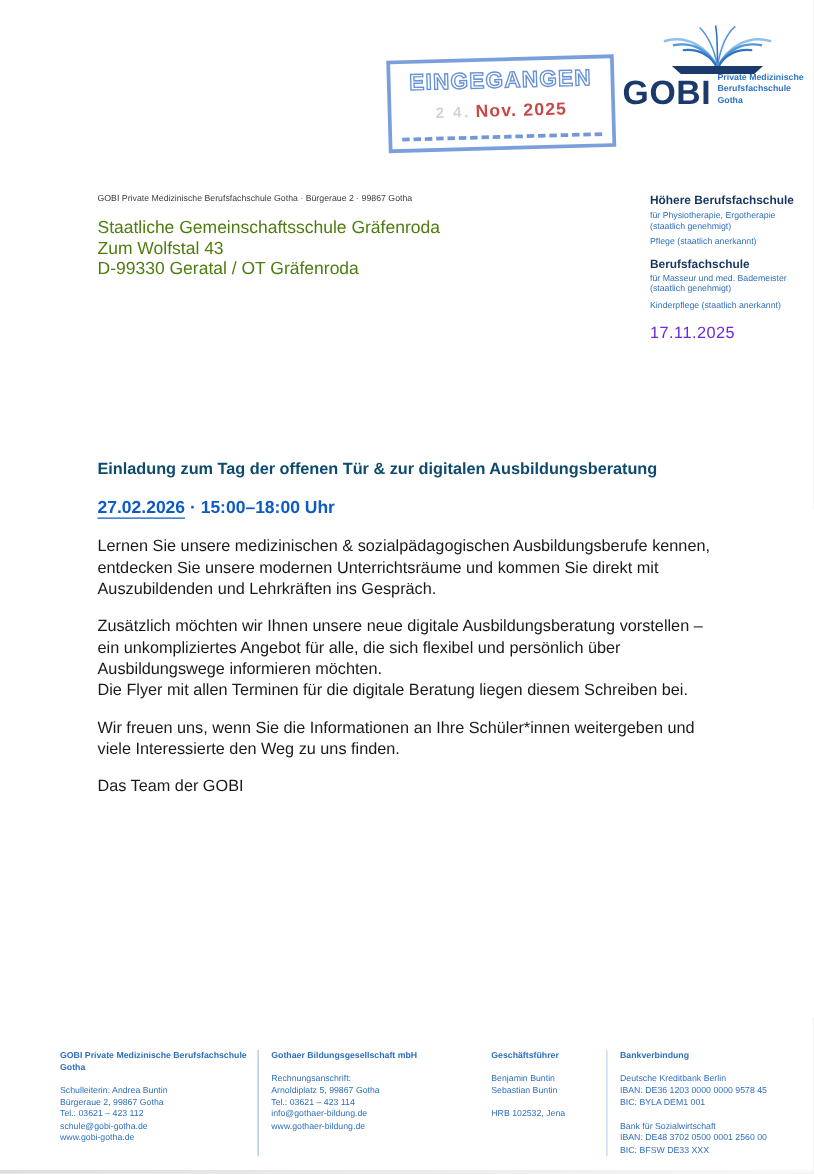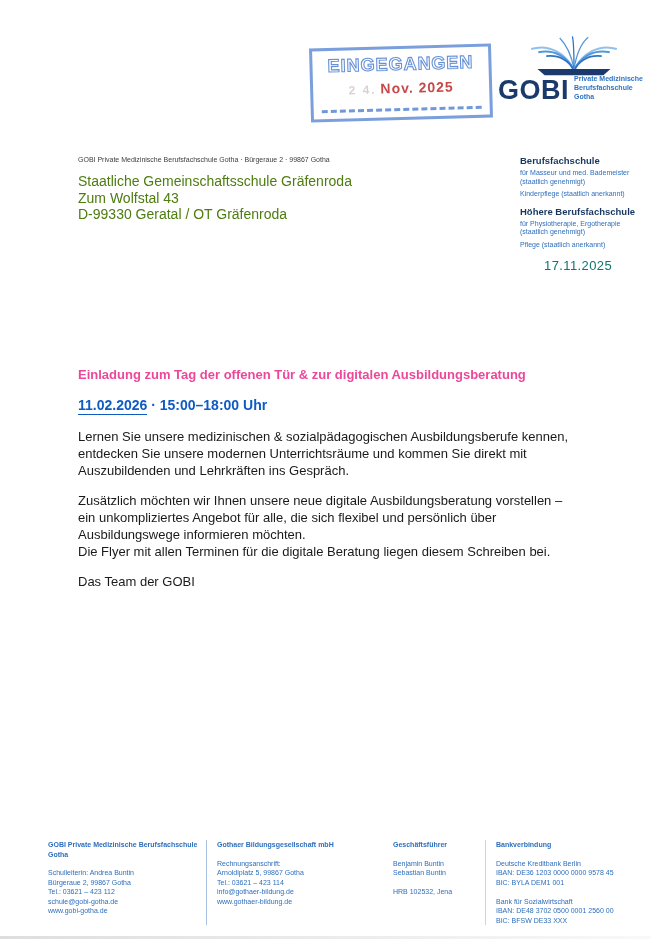--- a/index.html
+++ b/index.html
@@ -26,21 +26,21 @@
     -webkit-text-stroke:1.1px rgba(77,127,208,0.85);
   }
   .stamp-dateline{margin-top:5px;font-size:14px;font-weight:bold;}
   .stamp-day{color:rgba(150,120,120,0.35);letter-spacing:2px;font-size:12px;}
   .stamp-date{color:rgba(194,52,52,0.9);letter-spacing:1px;}
   .stamp-dash{
     position:absolute;left:8px;right:8px;bottom:6px;height:0;
     border-top:3px dashed rgba(77,127,208,0.8);
   }
   
-  .logo{position:absolute;left:498px;top:34px;width:148px;}
+  .logo{position:absolute;left:498px;top:18px;width:148px;}
   .logo-book{display:block;margin-left:28px;}
   .logo-row{display:flex;align-items:flex-end;margin-top:-6px;}
   .logo-word{
     font-size:27px;font-weight:bold;color:#1b3a6b;letter-spacing:0.5px;line-height:24px;
   }
   .logo-sub{
     margin-left:5px;margin-bottom:1px;
     font-size:7px;font-weight:bold;color:#2e74c4;line-height:9px;
     white-space:pre-line;
   }
@@ -48,27 +48,27 @@
   .sender-line{position:absolute;left:78px;top:156px;font-size:7px;color:#3d3d3d;}
   .recipient{
     position:absolute;left:78px;top:173px;
     font-size:14px;color:#4d7c0f;line-height:16.5px;white-space:pre-line;
   }
   
   .sidebar{position:absolute;left:520px;top:155px;width:126px;}
   .sb-group{margin-bottom:7px;}
   .sb-title{font-size:9.5px;font-weight:bold;color:#16365f;margin-bottom:3px;}
   .sb-item{font-size:7px;color:#2e6fbd;line-height:8.5px;margin-bottom:4px;white-space:pre-line;}
-  .letter-date{margin-top:9px;font-size:13px;color:#0f766e;letter-spacing:0.4px;margin-left:24px;}
+  .letter-date{margin-top:9px;font-size:13px;color:#6d28d9;letter-spacing:0.4px;}
   
   .body{
     position:absolute;left:78px;top:366px;width:525px;
     font-size:13px;color:#1a1a1a;line-height:17px;
   }
-  .subject{font-weight:bold;color:#ec4899;margin-bottom:14px;}
+  .subject{font-weight:bold;color:#0c4a6e;margin-bottom:14px;}
   .para{white-space:pre-line;margin-bottom:13px;}
   .salutation{margin-bottom:13px;}
   .para-invite{margin-bottom:17px;}
   .event-line{font-size:14px;font-weight:bold;color:#0f5bc4;margin-bottom:14px;}
   .event-date{border-bottom:1.5px solid #0f5bc4;padding-bottom:1px;}
   .closing{margin-bottom:16px;}
   
   .footer{
     position:absolute;left:48px;top:840px;right:8px;
     display:flex;color:#2e6fbd;
@@ -121,47 +121,49 @@
   </div>
 
   <div class="sender-line">GOBI Private Medizinische Berufsfachschule Gotha · Bürgeraue 2 · 99867 Gotha</div>
 
   <div class="recipient">Staatliche Gemeinschaftsschule Gräfenroda
 Zum Wolfstal 43
 D-99330 Geratal / OT Gräfenroda</div>
 
   <div class="sidebar">
     <div class="sb-group">
+      <div class="sb-title">Höhere Berufsfachschule</div>
+      <div class="sb-item">für Physiotherapie, Ergotherapie
+(staatlich genehmigt)</div>
+      <div class="sb-item">Pflege (staatlich anerkannt)</div>
+    </div>
+    <div class="sb-group">
       <div class="sb-title">Berufsfachschule</div>
       <div class="sb-item">für Masseur und med. Bademeister
 (staatlich genehmigt)</div>
       <div class="sb-item">Kinderpflege (staatlich anerkannt)</div>
     </div>
-    <div class="sb-group">
-      <div class="sb-title">Höhere Berufsfachschule</div>
-      <div class="sb-item">für Physiotherapie, Ergotherapie
-(staatlich genehmigt)</div>
-      <div class="sb-item">Pflege (staatlich anerkannt)</div>
-    </div>
     <div class="letter-date">17.11.2025</div>
   </div>
 
   <div class="body">
     <div class="subject">Einladung zum Tag der offenen Tür &amp; zur digitalen Ausbildungsberatung</div>
     <div class="event-line">
-      <span class="event-date">11.02.2026</span>
+      <span class="event-date">27.02.2026</span>
       <span class="event-time">· 15:00–18:00 Uhr</span>
     </div>
     <div class="para">Lernen Sie unsere medizinischen &amp; sozialpädagogischen Ausbildungsberufe kennen,
 entdecken Sie unsere modernen Unterrichtsräume und kommen Sie direkt mit
 Auszubildenden und Lehrkräften ins Gespräch.</div>
     <div class="para">Zusätzlich möchten wir Ihnen unsere neue digitale Ausbildungsberatung vorstellen –
 ein unkompliziertes Angebot für alle, die sich flexibel und persönlich über
 Ausbildungswege informieren möchten.
 Die Flyer mit allen Terminen für die digitale Beratung liegen diesem Schreiben bei.</div>
+    <div class="para">Wir freuen uns, wenn Sie die Informationen an Ihre Schüler*innen weitergeben und
+viele Interessierte den Weg zu uns finden.</div>
     <div class="signature">Das Team der GOBI</div>
   </div>
 
   <div class="footer">
     <div class="fcol fcol1">
       <div class="fcol-title">GOBI Private Medizinische Berufsfachschule Gotha</div>
       <div class="fcol-body">Schulleiterin: Andrea Buntin
 Bürgeraue 2, 99867 Gotha
 Tel.: 03621 – 423 112
 schule@gobi-gotha.de

